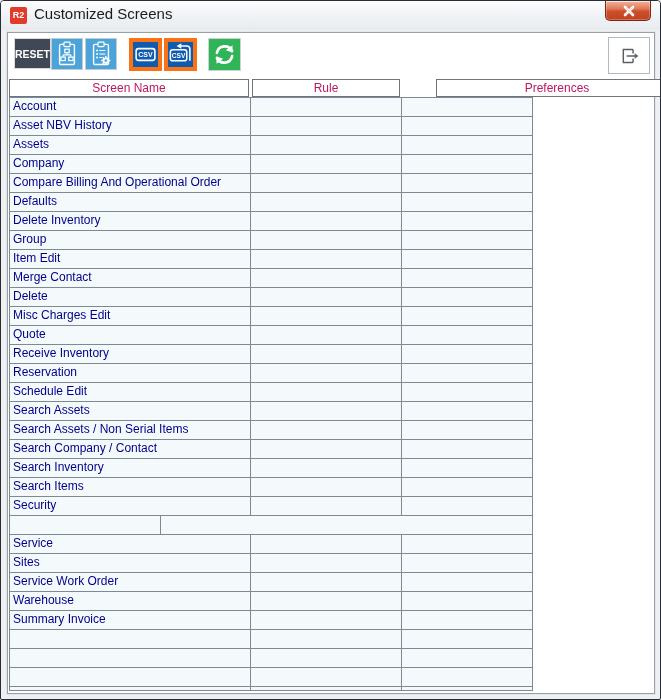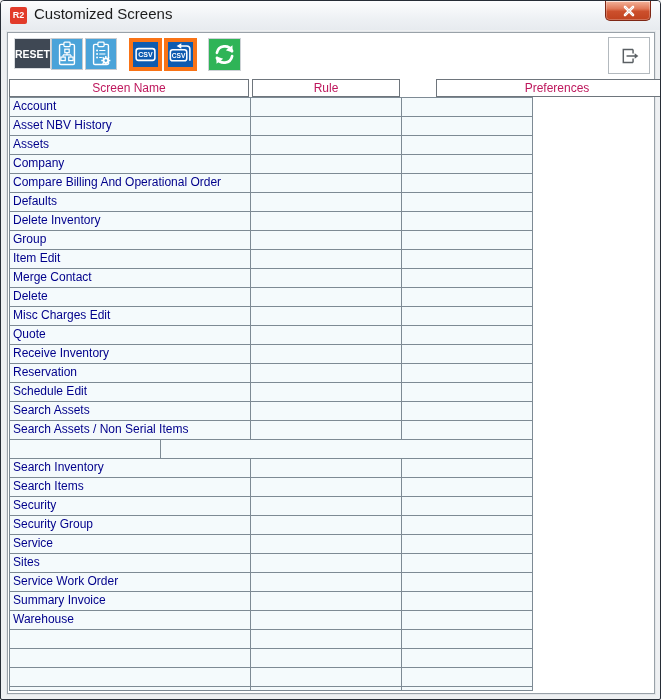--- a/index.html
+++ b/index.html
@@ -278,69 +278,69 @@
         <div class="grid-cell c0">Search Assets</div>
         <div class="grid-cell c1"></div>
         <div class="grid-cell c2"></div>
       </div>
       <div class="grid-row">
         <div class="grid-cell c0">Search Assets / Non Serial Items</div>
         <div class="grid-cell c1"></div>
         <div class="grid-cell c2"></div>
       </div>
       <div class="grid-row">
+        <div class="grid-cell c0">Search Company / Contact</div>
         <div class="grid-cell c1"></div>
         <div class="grid-cell c2"></div>
       </div>
       <div class="grid-row">
         <div class="grid-cell c0">Search Inventory</div>
         <div class="grid-cell c1"></div>
         <div class="grid-cell c2"></div>
       </div>
       <div class="grid-row">
         <div class="grid-cell c0">Search Items</div>
         <div class="grid-cell c1"></div>
         <div class="grid-cell c2"></div>
       </div>
       <div class="grid-row">
         <div class="grid-cell c0">Security</div>
         <div class="grid-cell c1"></div>
         <div class="grid-cell c2"></div>
       </div>
       <div class="grid-row">
-        <div class="grid-cell c0">Security Group</div>
         <div class="grid-cell c1"></div>
         <div class="grid-cell c2"></div>
       </div>
       <div class="grid-row">
         <div class="grid-cell c0">Service</div>
         <div class="grid-cell c1"></div>
         <div class="grid-cell c2"></div>
       </div>
       <div class="grid-row">
         <div class="grid-cell c0">Sites</div>
         <div class="grid-cell c1"></div>
         <div class="grid-cell c2"></div>
       </div>
       <div class="grid-row">
         <div class="grid-cell c0">Service Work Order</div>
         <div class="grid-cell c1"></div>
         <div class="grid-cell c2"></div>
       </div>
       <div class="grid-row">
+        <div class="grid-cell c0">Warehouse</div>
+        <div class="grid-cell c1"></div>
+        <div class="grid-cell c2"></div>
+      </div>
+      <div class="grid-row">
         <div class="grid-cell c0">Summary Invoice</div>
         <div class="grid-cell c1"></div>
         <div class="grid-cell c2"></div>
       </div>
       <div class="grid-row">
-        <div class="grid-cell c0">Warehouse</div>
-        <div class="grid-cell c1"></div>
-        <div class="grid-cell c2"></div>
-      </div>
-      <div class="grid-row">
         <div class="grid-cell c0"></div>
         <div class="grid-cell c1"></div>
         <div class="grid-cell c2"></div>
       </div>
       <div class="grid-row">
         <div class="grid-cell c0"></div>
         <div class="grid-cell c1"></div>
         <div class="grid-cell c2"></div>
       </div>
       <div class="grid-row">

